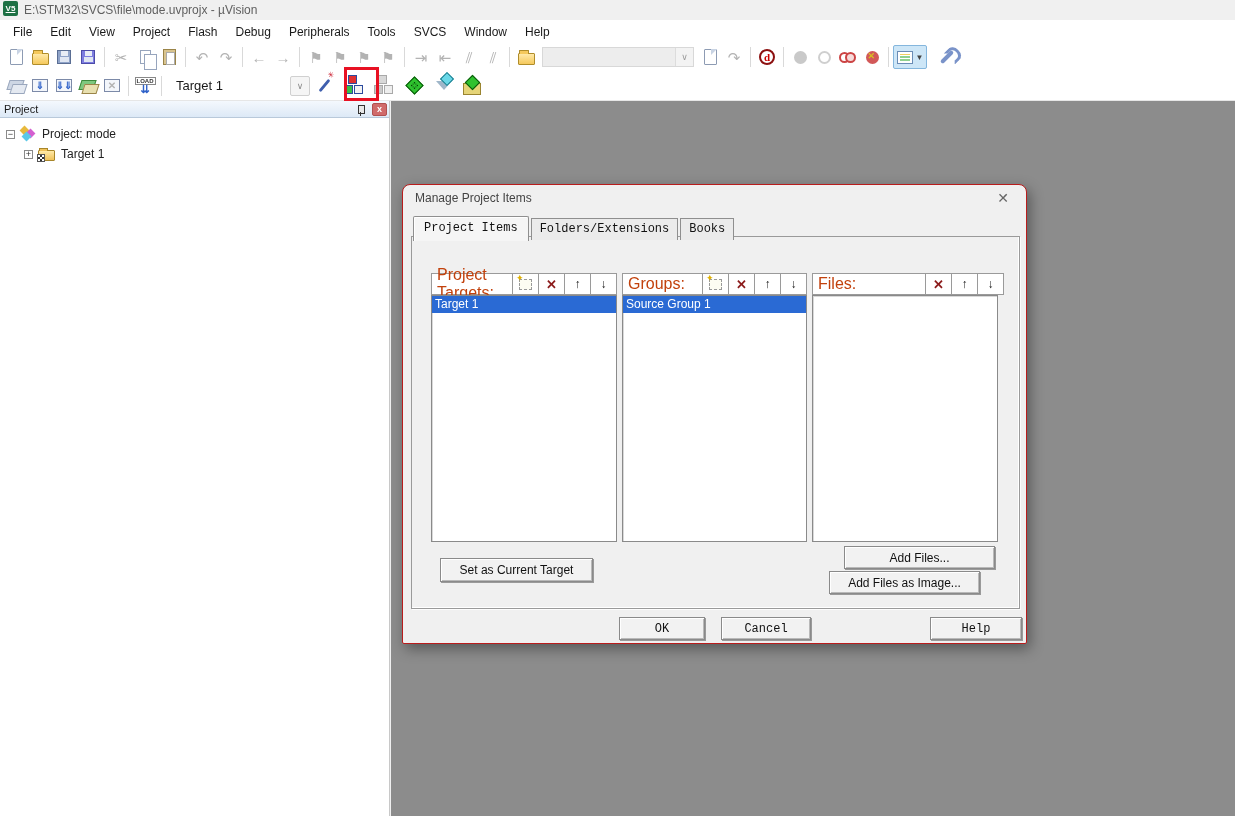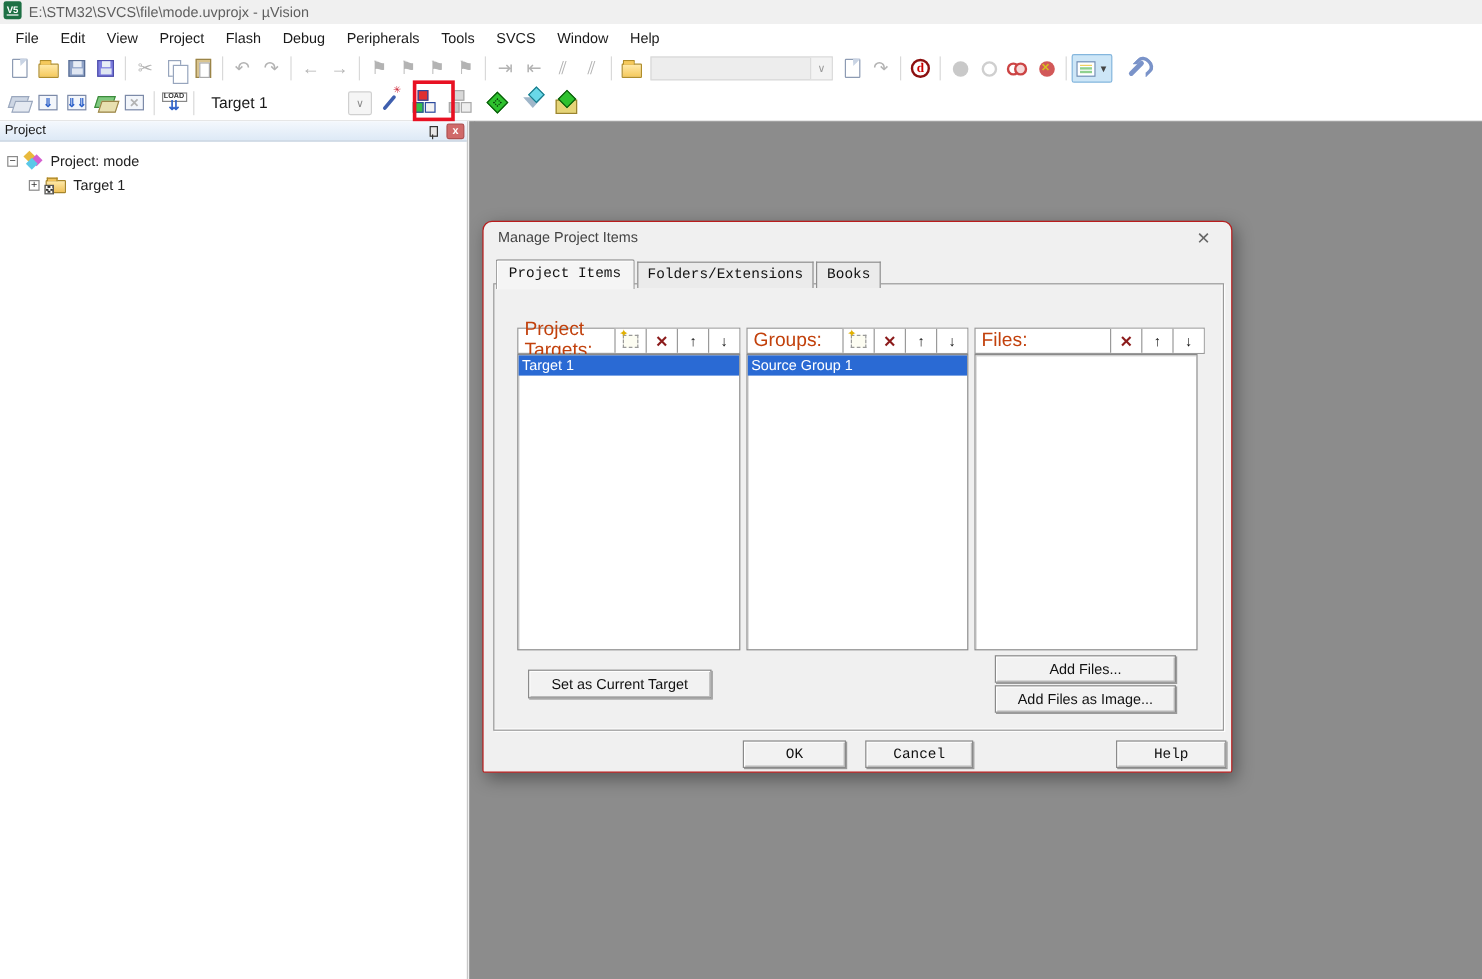--- a/index.html
+++ b/index.html
@@ -415,19 +415,19 @@
     <span class="mini-btn mini-ar">
         <span>↑</span>
       </span>
     <span class="mini-btn mini-ar">
         <span>↓</span>
       </span>
   </div>
   <div class="listbox" style="left:409px; top:110px; width:186px; height:247px;"></div>
 
   <div class="btn3d" style="left:37px; top:373px; width:153px; height:24px;">Set as Current Target</div>
-  <div class="btn3d" style="left:426px; top:361px; width:151px; height:23px;">Add Files...</div>
+  <div class="btn3d" style="left:441px; top:361px; width:151px; height:23px;">Add Files...</div>
   <div class="btn3d" style="left:426px; top:386px; width:151px; height:23px;">Add Files as Image...</div>
 
   <div class="btn3d btn-mono" style="left:216px; top:432px; width:86px; height:23px;">OK</div>
   <div class="btn3d btn-mono" style="left:318px; top:432px; width:90px; height:23px;">Cancel</div>
   <div class="btn3d btn-mono" style="left:527px; top:432px; width:92px; height:23px;">Help</div>
 </div>
 
 </body></html>

